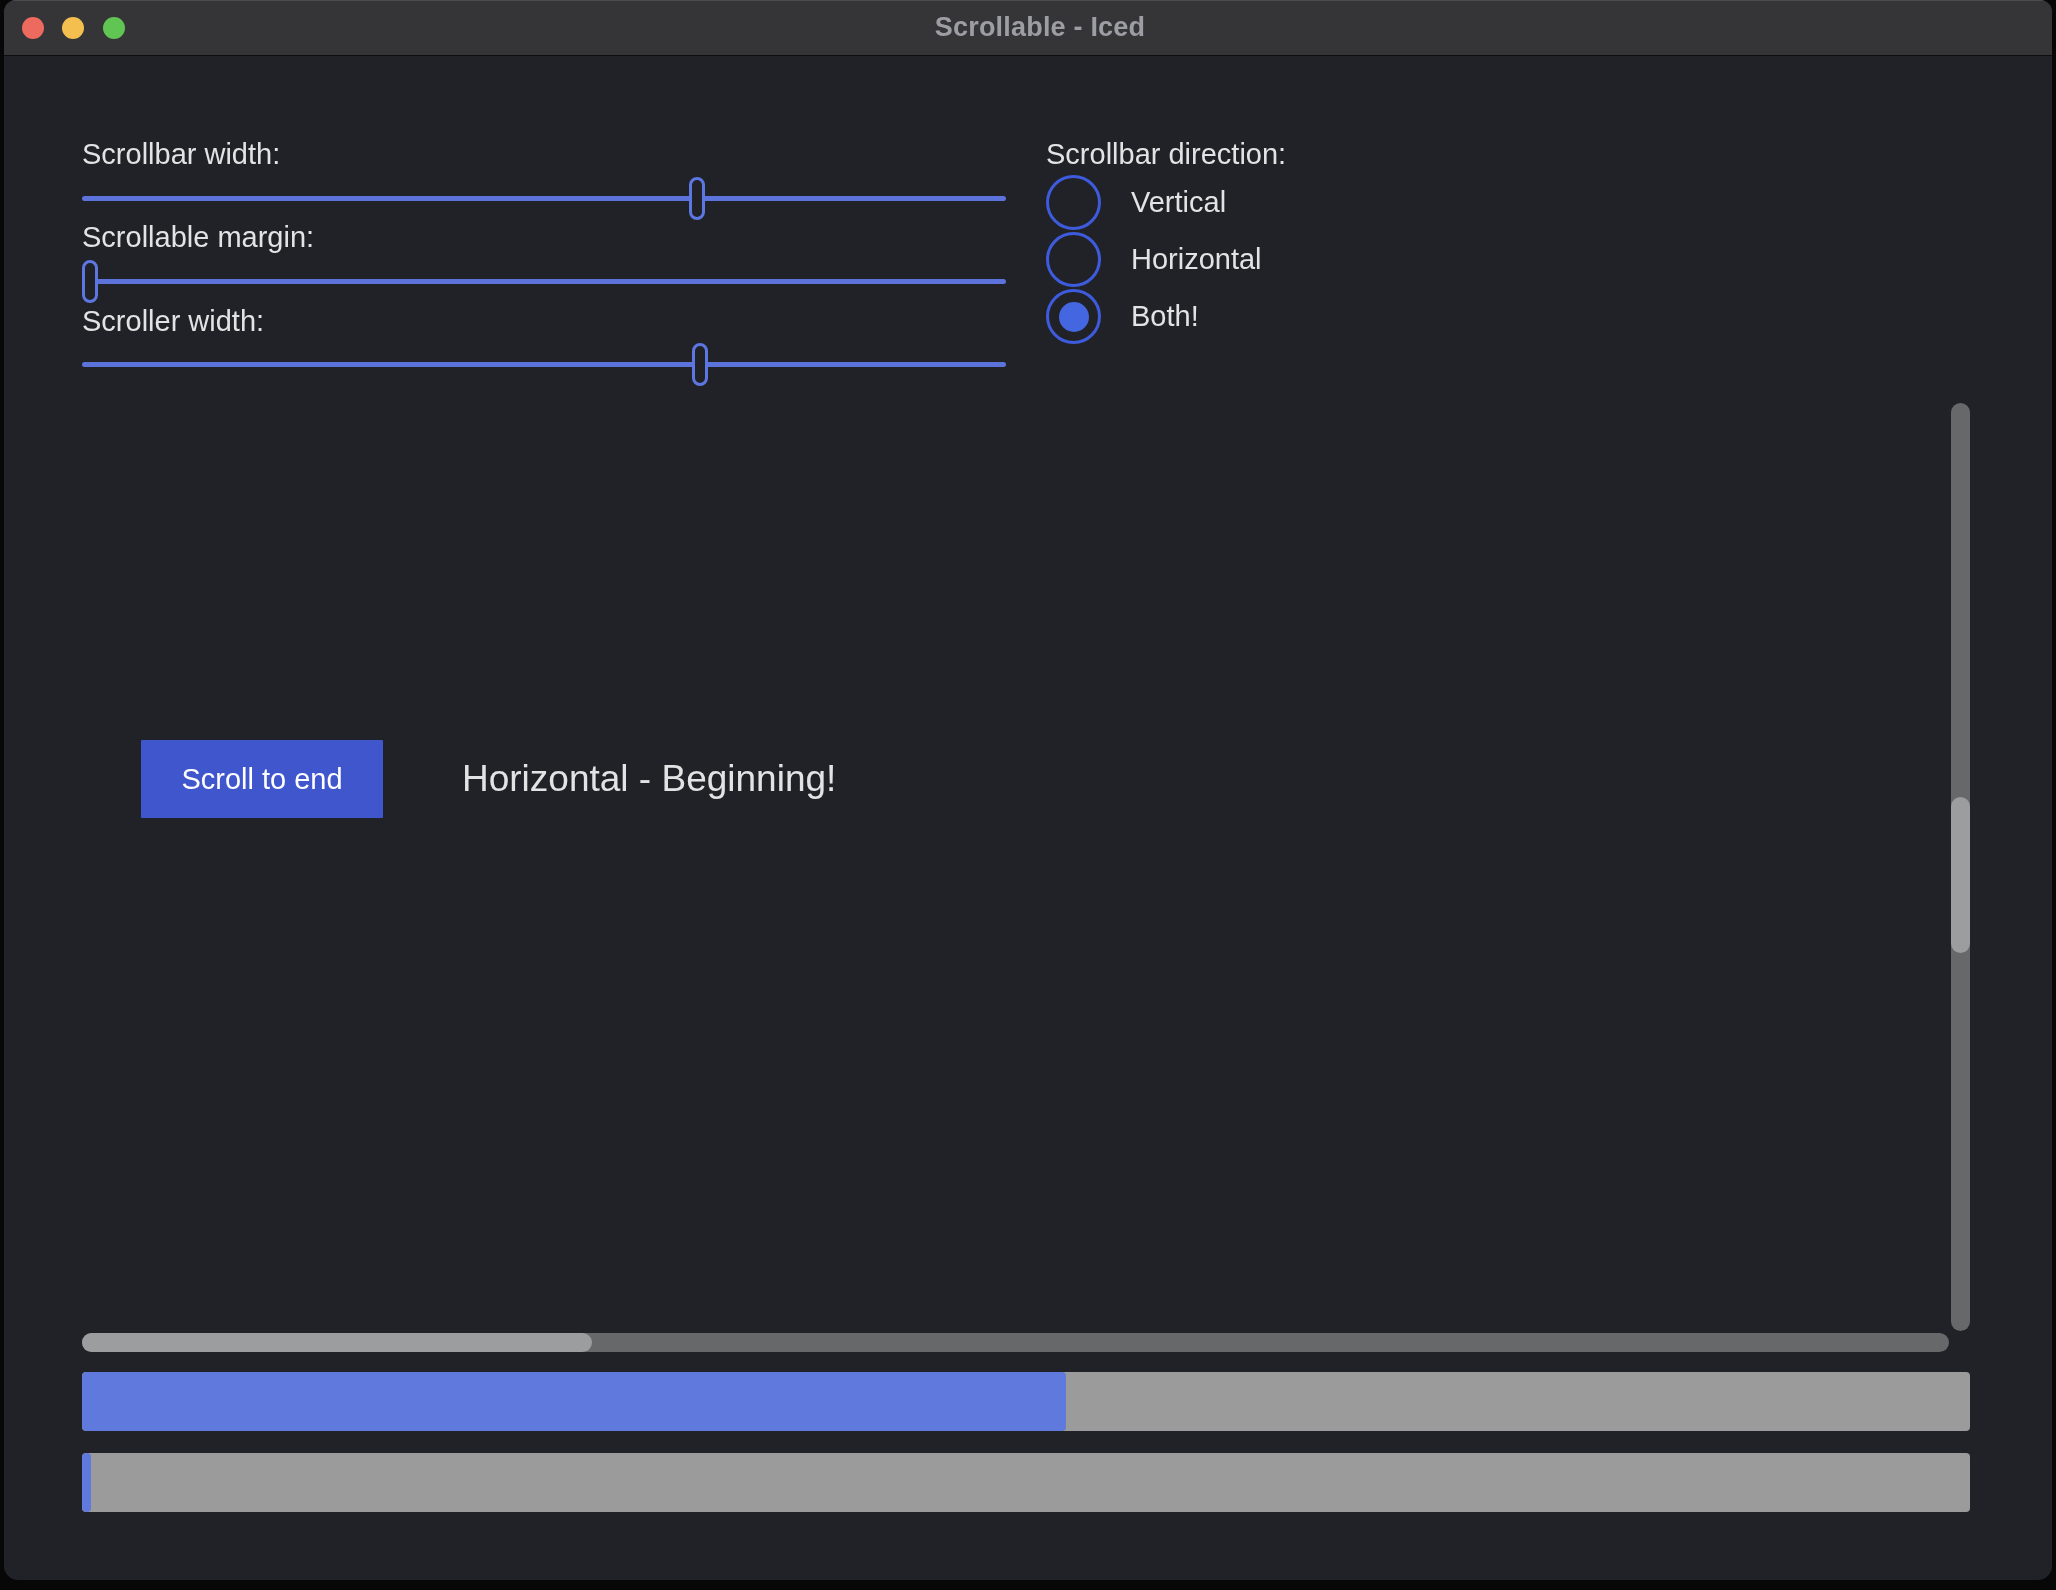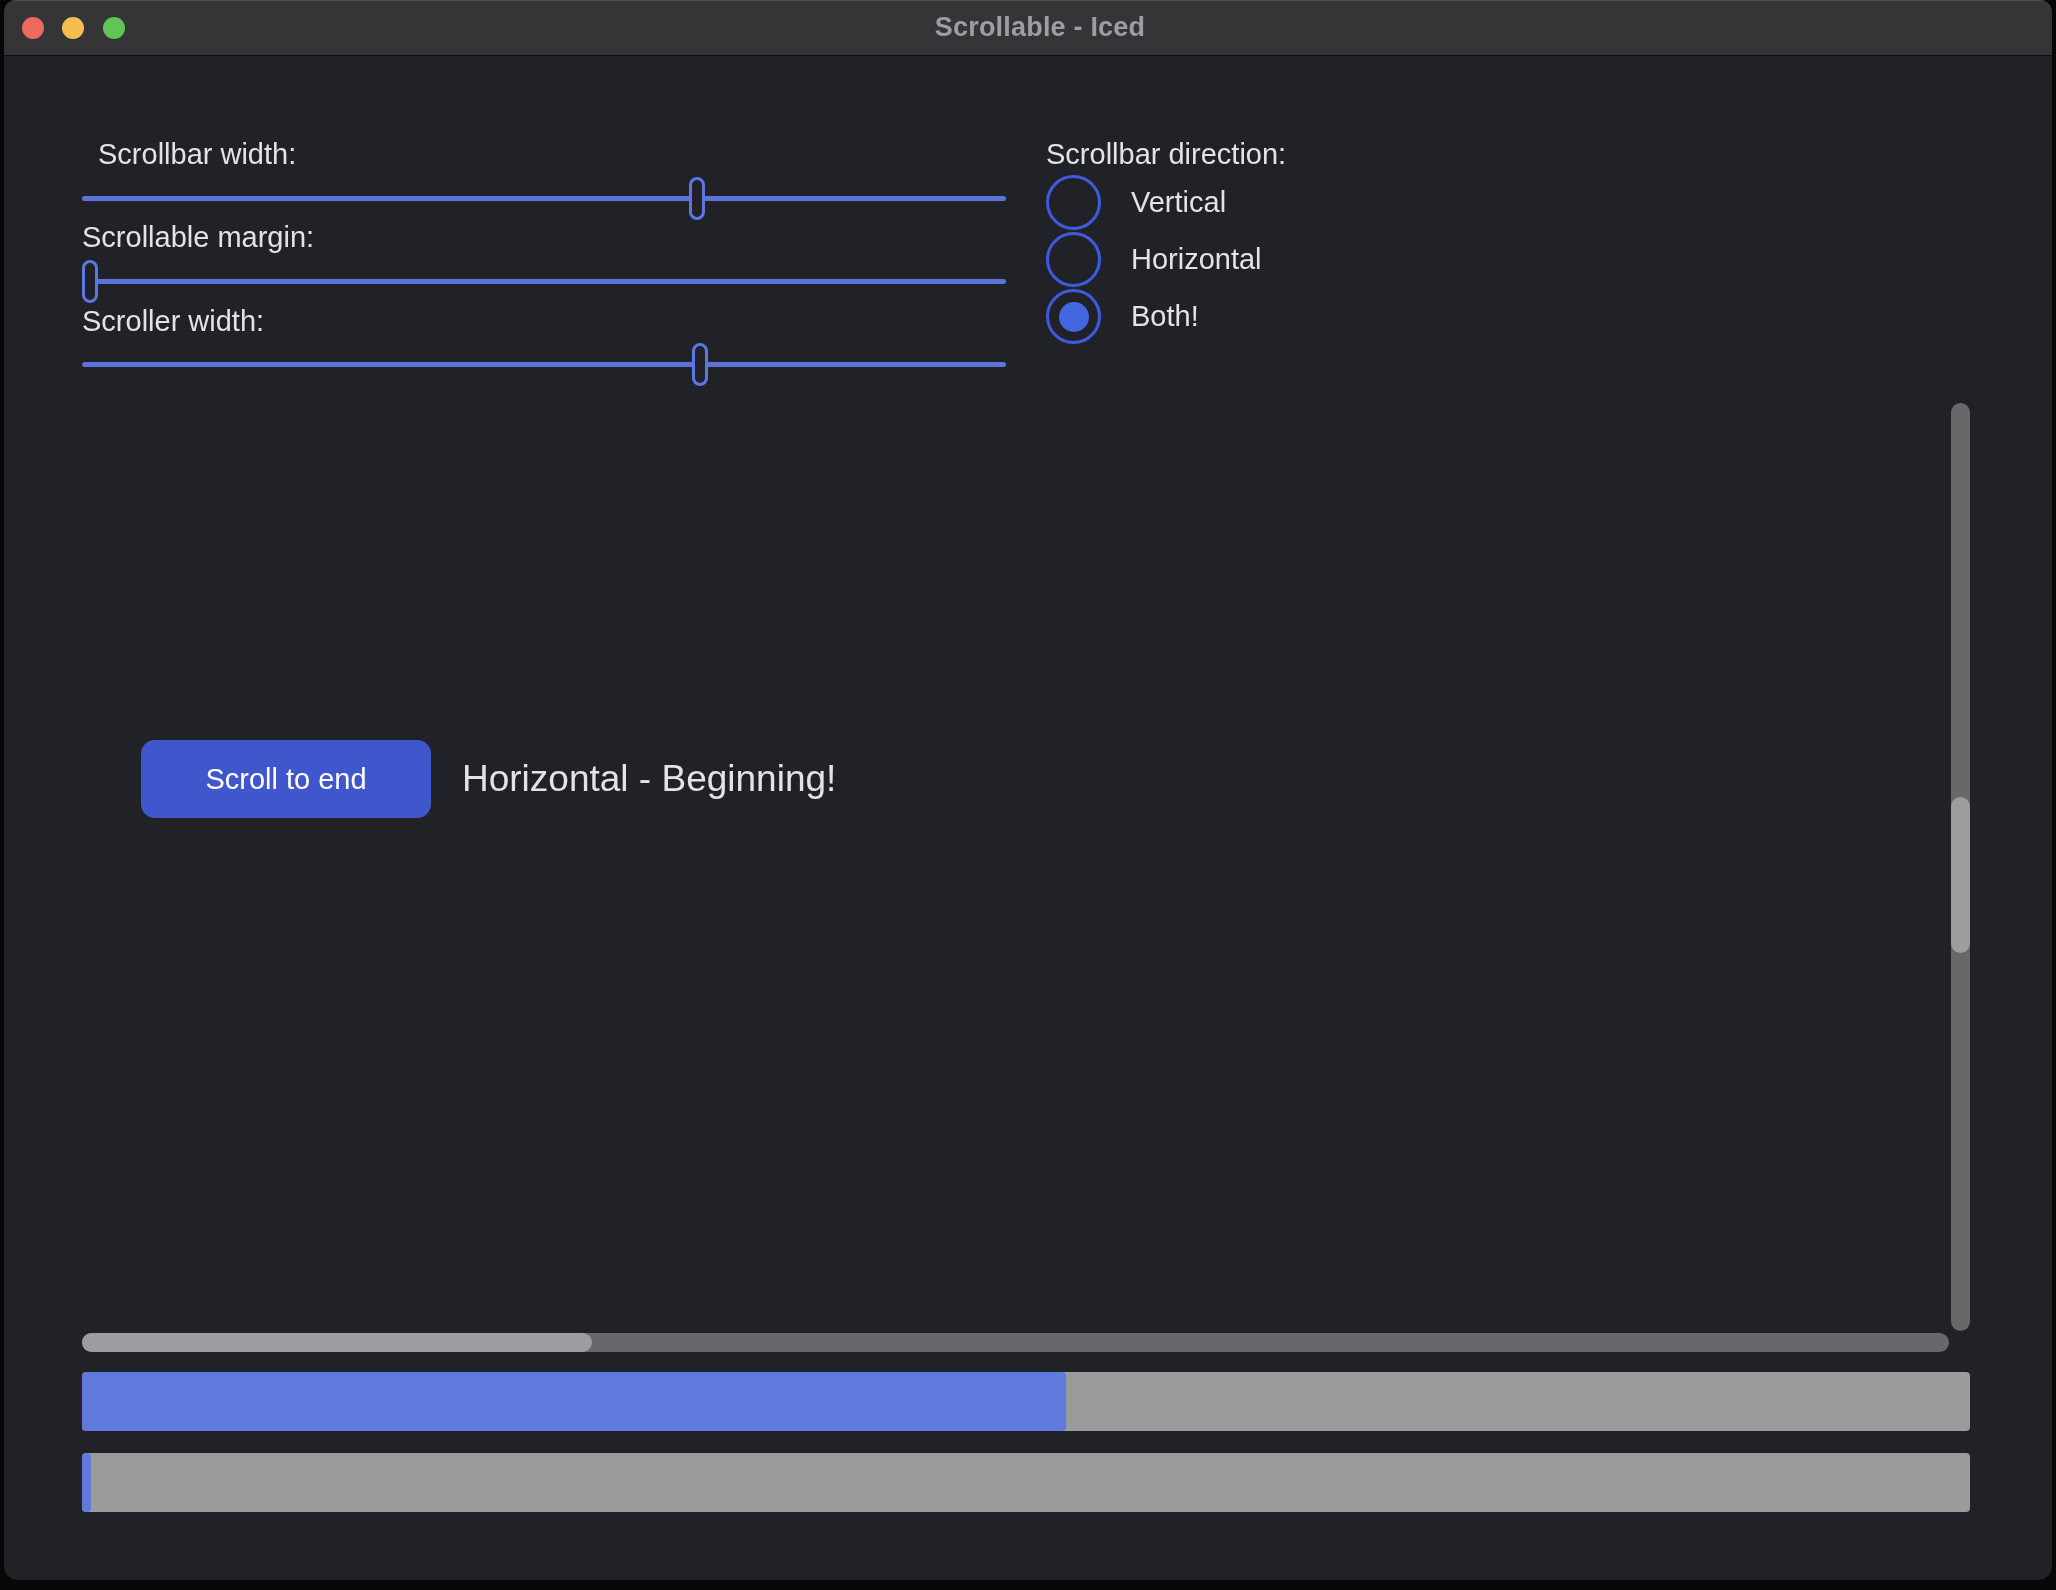--- a/index.html
+++ b/index.html
@@ -23,21 +23,21 @@
     background:var(--slider_blue,#5b73da);}
   .slider .handle{position:absolute;top:0;width:16px;height:43px;box-sizing:border-box;
     border:3px solid var(--handle_blue,#5d77e2);border-radius:9px;background:var(--bg,#202227);}
   
   .radio-row{position:absolute;left:1042px;height:55px;display:flex;align-items:center;cursor:default;}
   .radio-circle{width:55px;height:55px;box-sizing:border-box;border:3.5px solid var(--radio_blue,#3d5bdc);
     border-radius:50%;display:flex;align-items:center;justify-content:center;flex:none;}
   .radio-dot{width:30px;height:30px;border-radius:50%;background:var(--radio_dot_blue,#4466e0);}
   .radio-label{font-size:29px;color:var(--text,#e2e3e4);margin-left:30px;white-space:nowrap;}
   
-  .btn{position:absolute;left:137px;top:740px;width:290px;height:78px;border:none;border-radius:14px;
+  .btn{position:absolute;left:137px;top:740px;width:242px;height:78px;border:none;border-radius:1px;
     background:var(--button_blue,#4056cd);color:#ffffff;font-size:29px;font-family:inherit;cursor:pointer;}
   .status{position:absolute;left:458px;top:740px;height:78px;display:flex;align-items:center;
     font-size:37px;color:var(--text,#e2e3e4);}
   
   .vbar{position:absolute;left:1947px;top:403px;width:19px;height:928px;border-radius:10px;
     background:var(--scroll_track,#66686a);}
   .vbar .thumb{position:absolute;left:0;width:100%;border-radius:10px;background:var(--scroll_thumb,#9b9d9e);}
   .hbar{position:absolute;left:78px;top:1333px;width:1867px;height:19px;border-radius:10px;
     background:var(--scroll_track,#66686a);}
   .hbar .thumb{position:absolute;top:0;height:100%;border-radius:10px;background:var(--scroll_thumb,#9b9d9e);}
@@ -54,21 +54,21 @@
 
 <div class="window">
 
   <div class="titlebar">
     <span class="light close"></span>
     <span class="light min"></span>
     <span class="light max"></span>
     <span class="title">Scrollable - Iced</span>
   </div>
 
-  <div class="lbl" style="left:78px;top:138px;margin-left:16px;">Scrollbar width:</div>
+  <div class="lbl" style="left:78px;top:138px;">Scrollbar width:</div>
   <div class="slider" style="top:177px;">
     <div class="rail"></div>
     <div class="handle" style="left: 65.7%;"></div>
   </div>
 
   <div class="lbl" style="left:78px;top:221px;">Scrollable margin:</div>
   <div class="slider" style="top:260px;">
     <div class="rail"></div>
     <div class="handle" style="left: 0%;"></div>
   </div>

